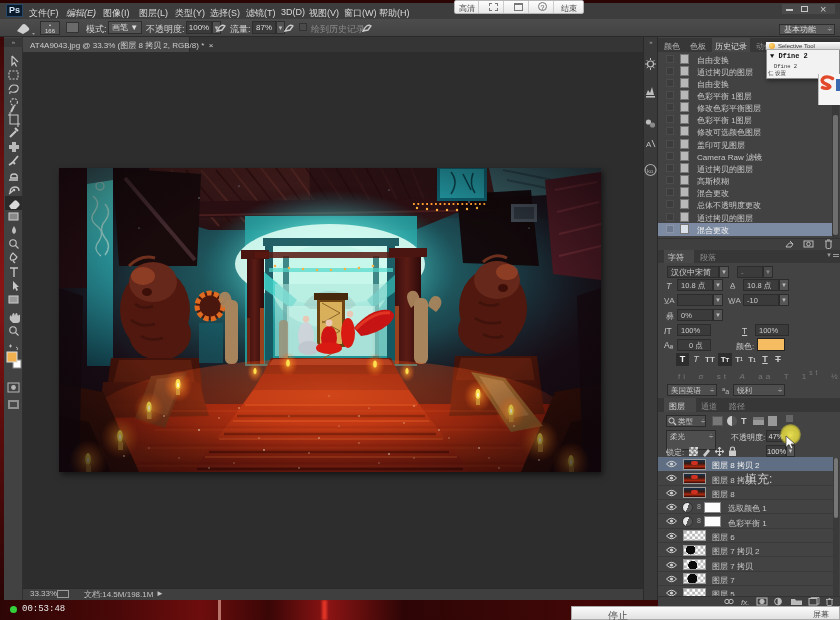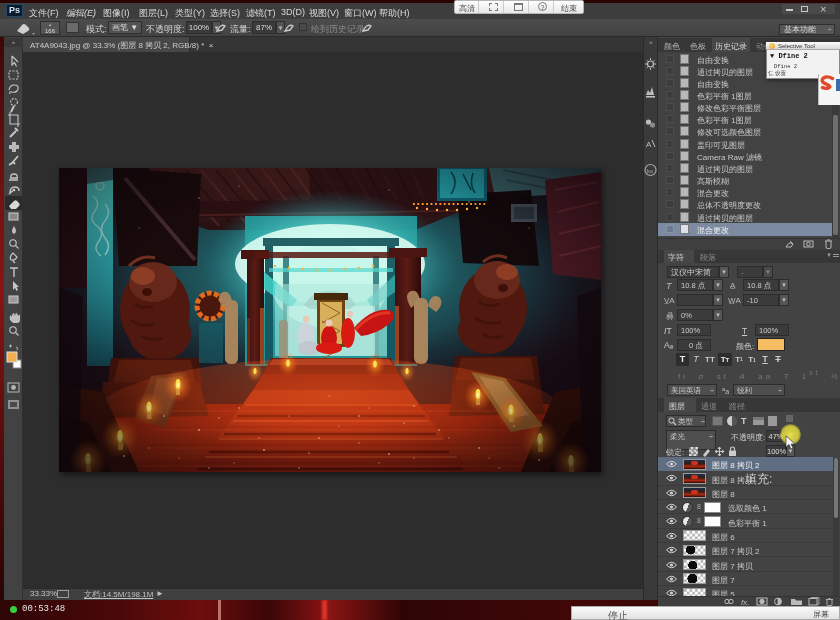--- a/index.html
+++ b/index.html
@@ -483,21 +483,21 @@
           <circle cx="470" cy="60" r=".6"></circle>
           <circle cx="80" cy="60" r=".6"></circle>
 </g>
 <rect width="542" height="304" fill="url(#vig)"></rect>
 </svg>
 </div>
 
 <div class="abs" style="left:23px;top:588px;width:620px;height:12px;background:#3f3f3f;border-top:1px solid #2a2a2a;"></div>
 <div class="abs txt" style="left:30px;top:589px;font-size:8px;color:#c2c2c2;">33.33%</div>
 <div class="abs" style="left:57px;top:590px;width:12px;height:8px;border:1px solid #9a9a9a;"></div>
-<div class="abs txt" style="left:84px;top:589px;font-size:8px;color:#c2c2c2;text-decoration:underline;">文档:14.5M/198.1M</div>
+<div class="abs txt" style="left:84px;top:589px;font-size:8px;color:#c2c2c2;">文档:14.5M/198.1M</div>
 <div class="abs txt" style="left:156px;top:589px;font-size:8px;color:#c2c2c2;">►</div>
 
 <div class="abs" style="left:643px;top:37px;width:15px;height:563px;background:#3a3a3a;border-left:1px solid #2a2a2a;border-right:1px solid #2a2a2a;"></div>
 <div class="abs" style="left:645px;top:39px;width:12px;height:8px;color:#aaa;font-size:6px;text-align:center;">»</div>
 <svg class="abs" style="left:643px;top:52px;" width="15" height="160" viewBox="0 0 15 160">
 <g fill="#bdbdbd">
 <circle cx="7.5" cy="12" r="3" fill="none" stroke="#bdbdbd" stroke-width="1.2"></circle>
 <g stroke="#bdbdbd" stroke-width="1">
           <path d="M7.5 6 v2 M7.5 16 v2 M2 12 h2 M11 12 h2 M3.7 8.2 l1.4 1.4 M10 14.7 l1.4 1.4 M11.4 8.2 l-1.4 1.4 M5.1 14.7 l-1.4 1.4"></path>
         </g>

